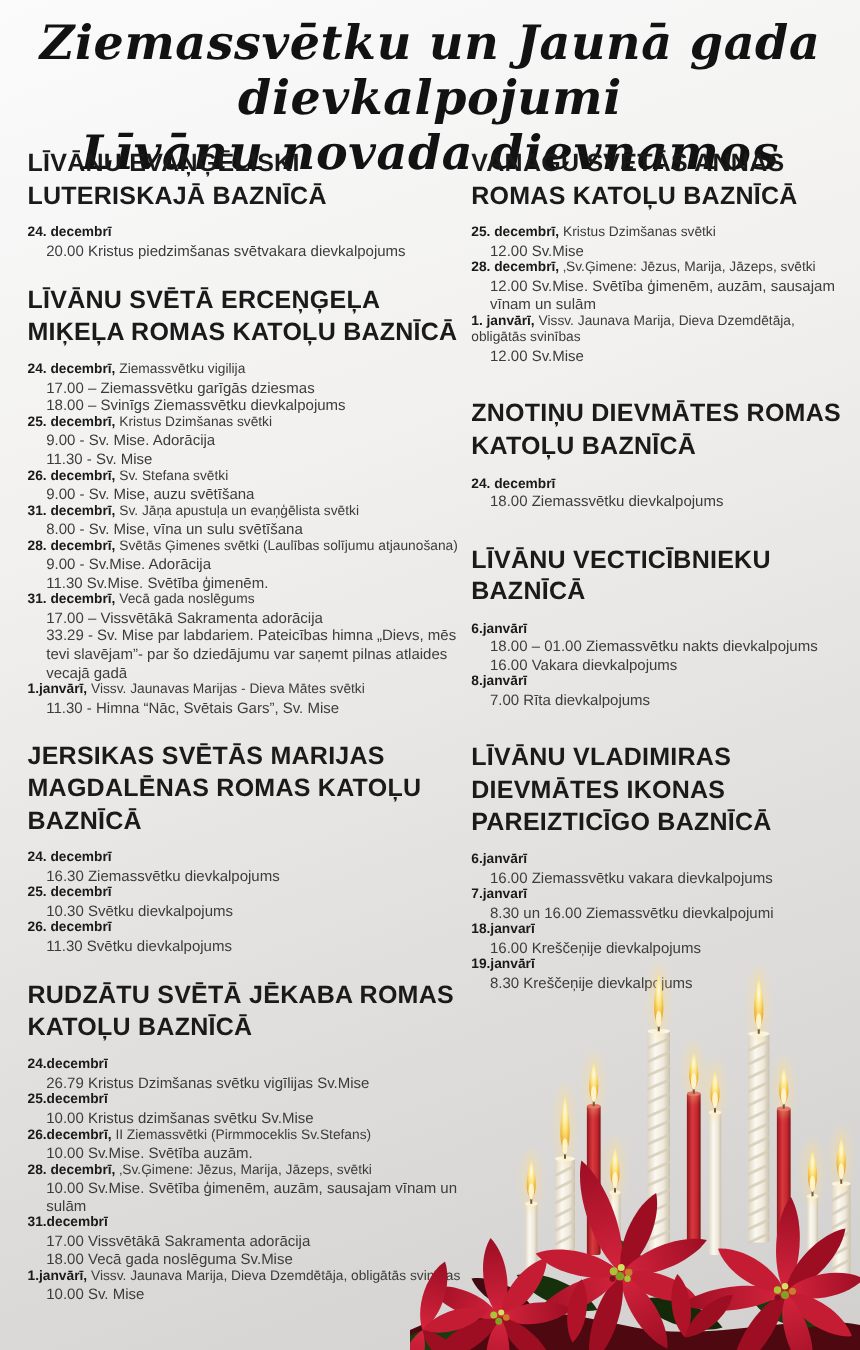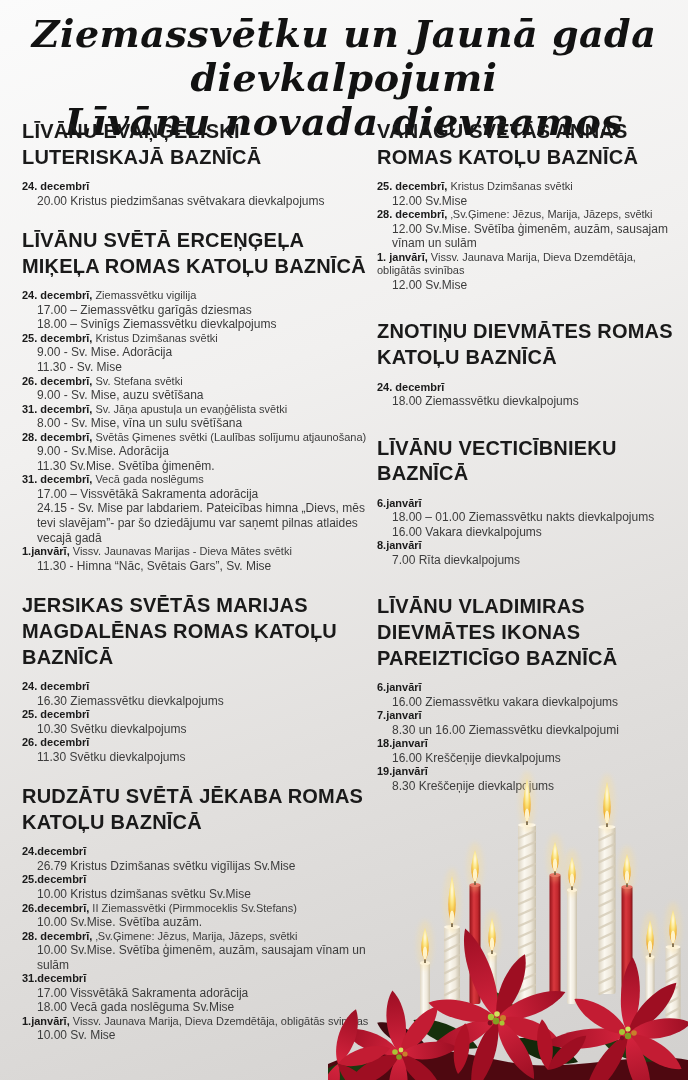--- a/index.html
+++ b/index.html
@@ -53,21 +53,21 @@
         <p class="time-line">11.30 - Sv. Mise</p>
         <p class="date-line"><b>26. decembrī,</b> <span>Sv. Stefana svētki</span></p>
         <p class="time-line">9.00 - Sv. Mise, auzu svētīšana</p>
         <p class="date-line"><b>31. decembrī,</b> <span>Sv. Jāņa apustuļa un evaņģēlista svētki</span></p>
         <p class="time-line">8.00 - Sv. Mise, vīna un sulu svētīšana</p>
         <p class="date-line"><b>28. decembrī,</b> <span>Svētās Ģimenes svētki (Laulības solījumu atjaunošana)</span></p>
         <p class="time-line">9.00 - Sv.Mise. Adorācija</p>
         <p class="time-line">11.30 Sv.Mise. Svētība ģimenēm.</p>
         <p class="date-line"><b>31. decembrī,</b> <span>Vecā gada noslēgums</span></p>
         <p class="time-line">17.00 – Vissvētākā Sakramenta adorācija</p>
-        <p class="time-line">24.15 - Sv. Mise par labdariem. Pateicības himna „Dievs, mēs tevi slavējam”- par šo dziedājumu var saņemt pilnas atlaides vecajā gadā</p>
+        <p class="time-line">33.29 - Sv. Mise par labdariem. Pateicības himna „Dievs, mēs tevi slavējam”- par šo dziedājumu var saņemt pilnas atlaides vecajā gadā</p>
         <p class="date-line"><b>1.janvārī,</b> <span>Vissv. Jaunavas Marijas - Dieva Mātes svētki</span></p>
         <p class="time-line">11.30 - Himna “Nāc, Svētais Gars”, Sv. Mise</p>
       </section>
       <section>
         <h2>JERSIKAS SVĒTĀS MARIJAS MAGDALĒNAS ROMAS KATOĻU BAZNĪCĀ</h2>
         <p class="date-line"><b>24. decembrī</b></p>
         <p class="time-line">16.30 Ziemassvētku dievkalpojums</p>
         <p class="date-line"><b>25. decembrī</b></p>
         <p class="time-line">10.30 Svētku dievkalpojums</p>
         <p class="date-line"><b>26. decembrī</b></p>

